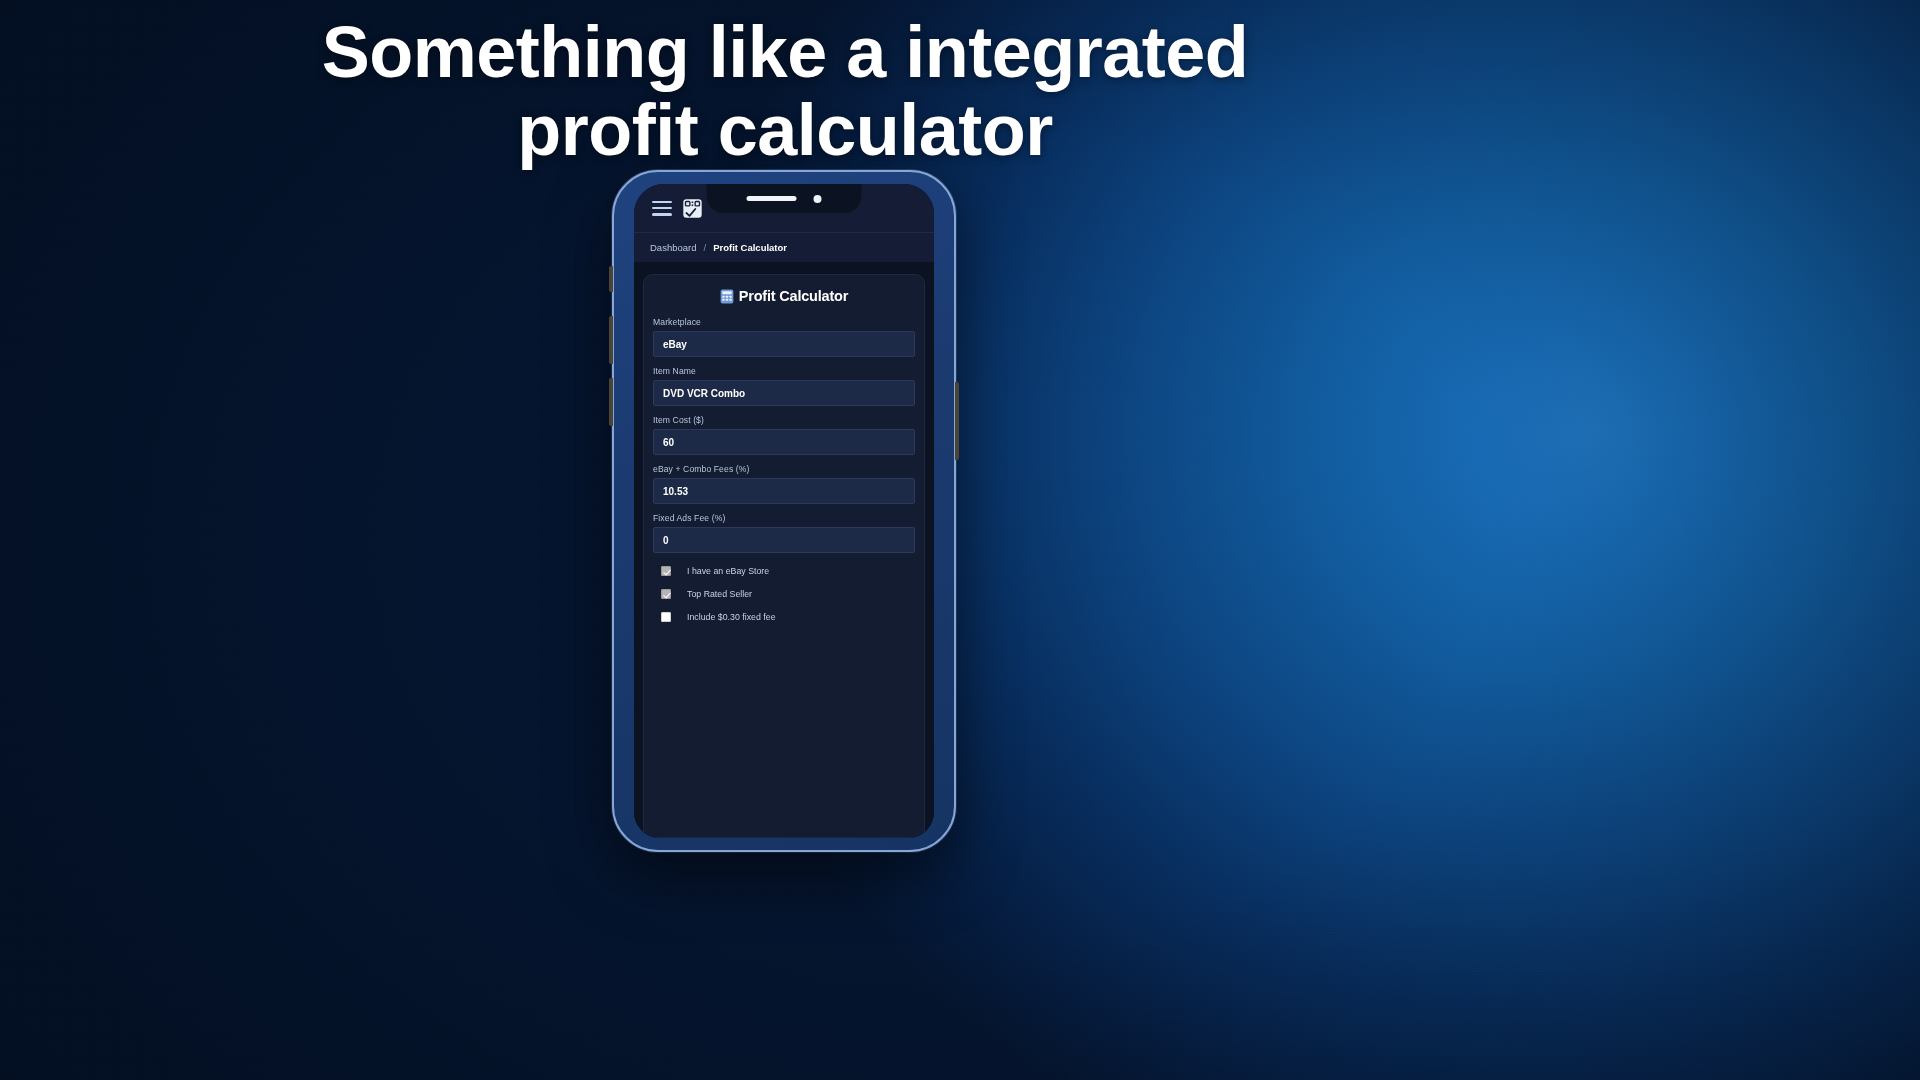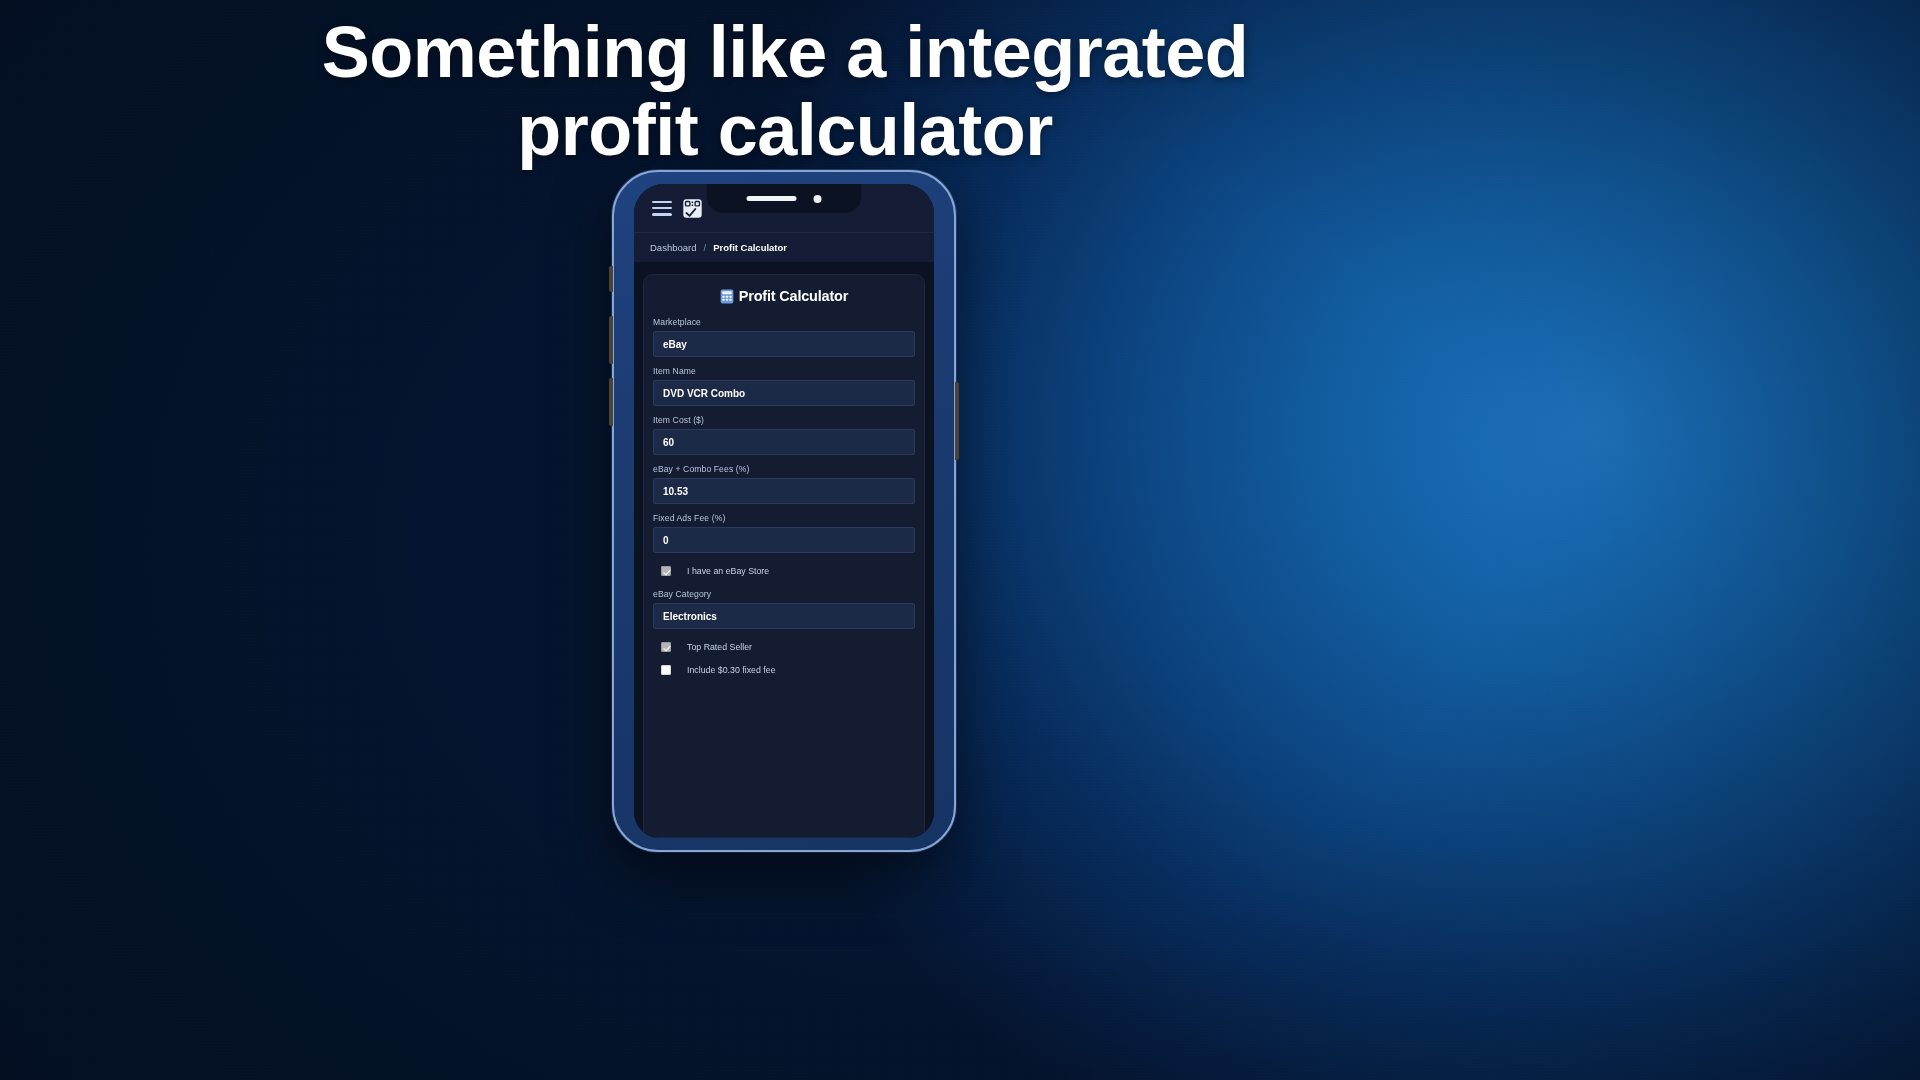--- a/index.html
+++ b/index.html
@@ -346,24 +346,20 @@
         <div class="field-group">
           <label class="field-label">Fixed Ads Fee (%)</label>
           <input class="field-input" type="text" readonly="" value="0" style="">
         </div>
 
         <div class="checkbox-row">
           <span class="cb-box checked"></span>
           <span class="cb-label">I have an eBay Store</span>
         </div>
 
-        <div class="field-group">
-          <label class="field-label">eBay Category</label>
-          <input class="field-input" type="text" readonly="" value="Electronics" style="">
-        </div>
 
         <div class="checkbox-row">
           <span class="cb-box checked"></span>
           <span class="cb-label">Top Rated Seller</span>
         </div>
 
         <div class="checkbox-row">
           <span class="cb-box unchecked"></span>
           <span class="cb-label">Include $0.30 fixed fee</span>
         </div>

